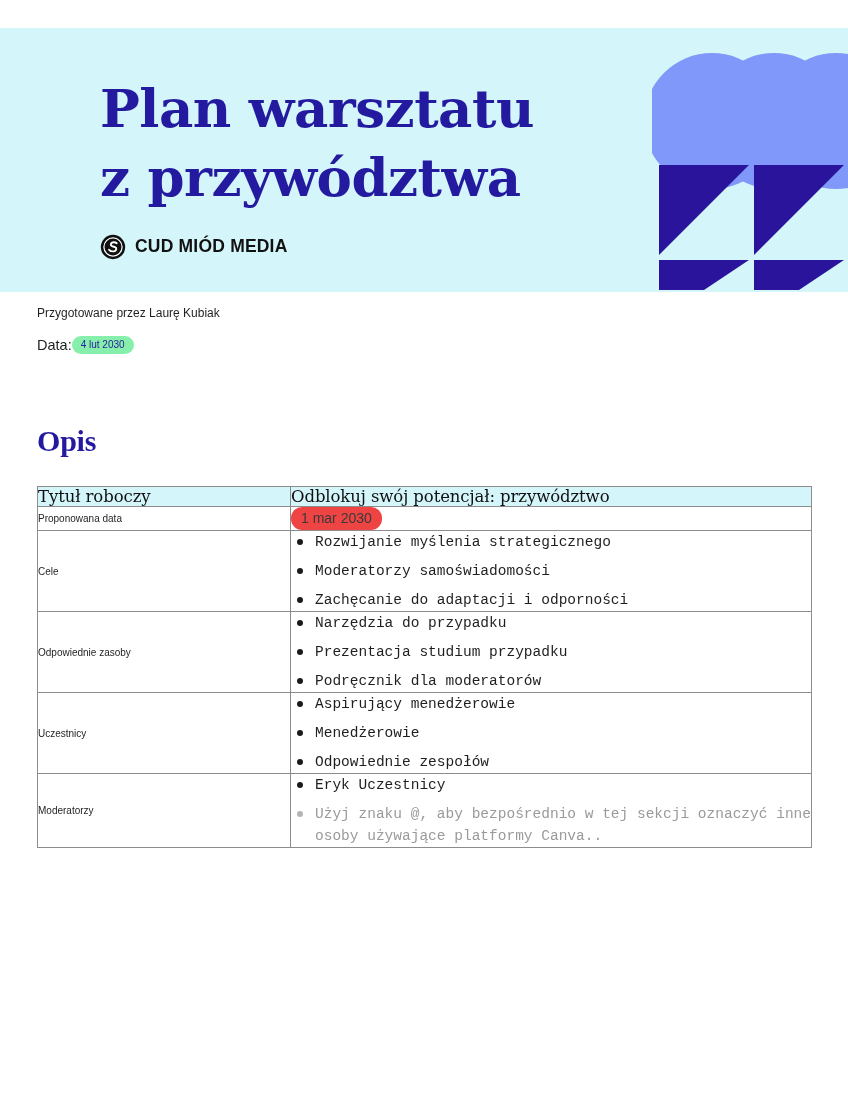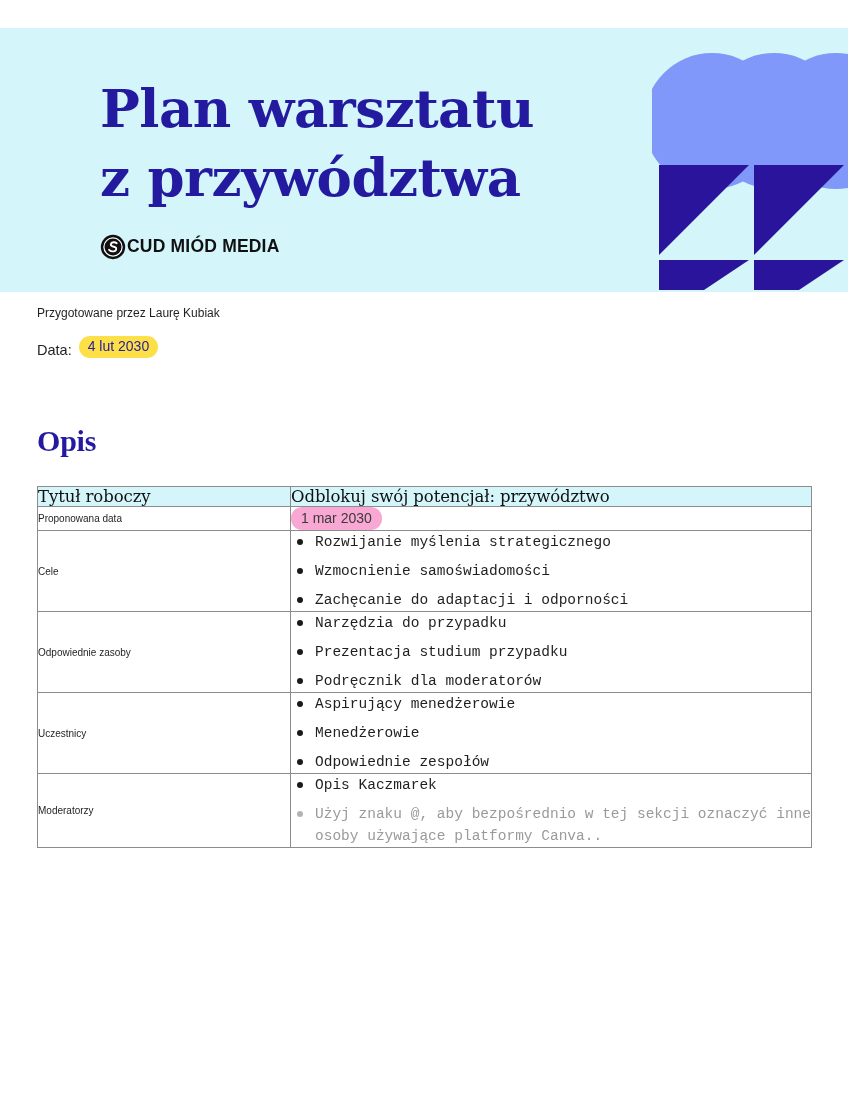--- a/index.html
+++ b/index.html
@@ -40,21 +40,21 @@
     font-size: 53px;
     line-height: 1.30;
     letter-spacing: -0.5px;
     color: #241aa0;
     margin: 0;
     white-space: pre-line;
   }
   .brand {
     display: flex;
     align-items: center;
-    gap: 1px;
+    gap: 9px;
     margin-top: 22px;
   }
   .brand-mark {
     width: 26px;
     height: 26px;
     flex: 0 0 26px;
   }
   .brand-name {
     font-family: "Liberation Sans", sans-serif;
     font-weight: 700;
@@ -79,32 +79,31 @@
     top: 306px;
     width: 700px;
   }
   .meta-author {
     font-size: 12px;
     color: #1f1f1f;
     margin: 0 0 16px 0;
   }
   .meta-date-row {
     display: flex;
-    align-items: flex-end;
-    gap: 7px;
+    align-items: center;
     font-size: 14.5px;
     color: #1f1f1f;
   }
   .pill-lavender {
     display: inline-block;
-    background: #fde047;
+    background: #86efac;
     color: #2b2099;
     border-radius: 11px;
     padding: 3px 9px 4px 9px;
-    font-size: 14px;
+    font-size: 10px;
     line-height: 1.1;
   }
 
   
   .section-heading {
     position: absolute;
     left: 37px;
     top: 424px;
     margin: 0;
     font-family: Liberation Serif, serif;
@@ -147,21 +146,21 @@
     color: #1f1f1f;
     padding: 14px 12px 14px 13px;
   }
   .value-cell {
     padding: 12px 14px 13px 13px;
     font-size: 14.5px;
     color: #1f1f1f;
   }
   .pill-gray {
     display: inline-block;
-    background: #f9a8d4;
+    background: #ef4444;
     color: #3a3a3a;
     border-radius: 11px;
     padding: 3px 10px 4px 10px;
     font-size: 14px;
     line-height: 1.15;
   }
   ul.bullets {
     margin: 0;
     padding: 0;
     list-style: none;
@@ -258,21 +257,21 @@
         <td class="label-cell">Proponowana data</td>
         <td class="value-cell">
           <span class="pill-gray">1 mar 2030</span>
         </td>
       </tr>
       <tr>
         <td class="label-cell">Cele</td>
         <td class="value-cell">
           <ul class="bullets">
             <li>Rozwijanie myślenia strategicznego</li>
-            <li>Wzmocnienie samoświadomości</li>
+            <li>Moderatorzy samoświadomości</li>
             <li>Zachęcanie do adaptacji i odporności</li>
           </ul>
         </td>
       </tr>
       <tr>
         <td class="label-cell">Odpowiednie zasoby</td>
         <td class="value-cell">
           <ul class="bullets">
             <li>Narzędzia do przypadku</li>
             <li>Prezentacja studium przypadku</li>
@@ -287,20 +286,20 @@
             <li>Aspirujący menedżerowie</li>
             <li>Menedżerowie</li>
             <li>Odpowiednie zespołów</li>
           </ul>
         </td>
       </tr>
       <tr>
         <td class="label-cell">Moderatorzy</td>
         <td class="value-cell">
           <ul class="bullets">
-            <li>Opis Kaczmarek</li>
+            <li>Eryk Uczestnicy</li>
             <li class="muted">Użyj znaku @, aby bezpośrednio w tej sekcji oznaczyć inne osoby używające platformy Canva..</li>
           </ul>
         </td>
       </tr>
     </tbody>
   </table>
 </div>
 
 </body></html>

